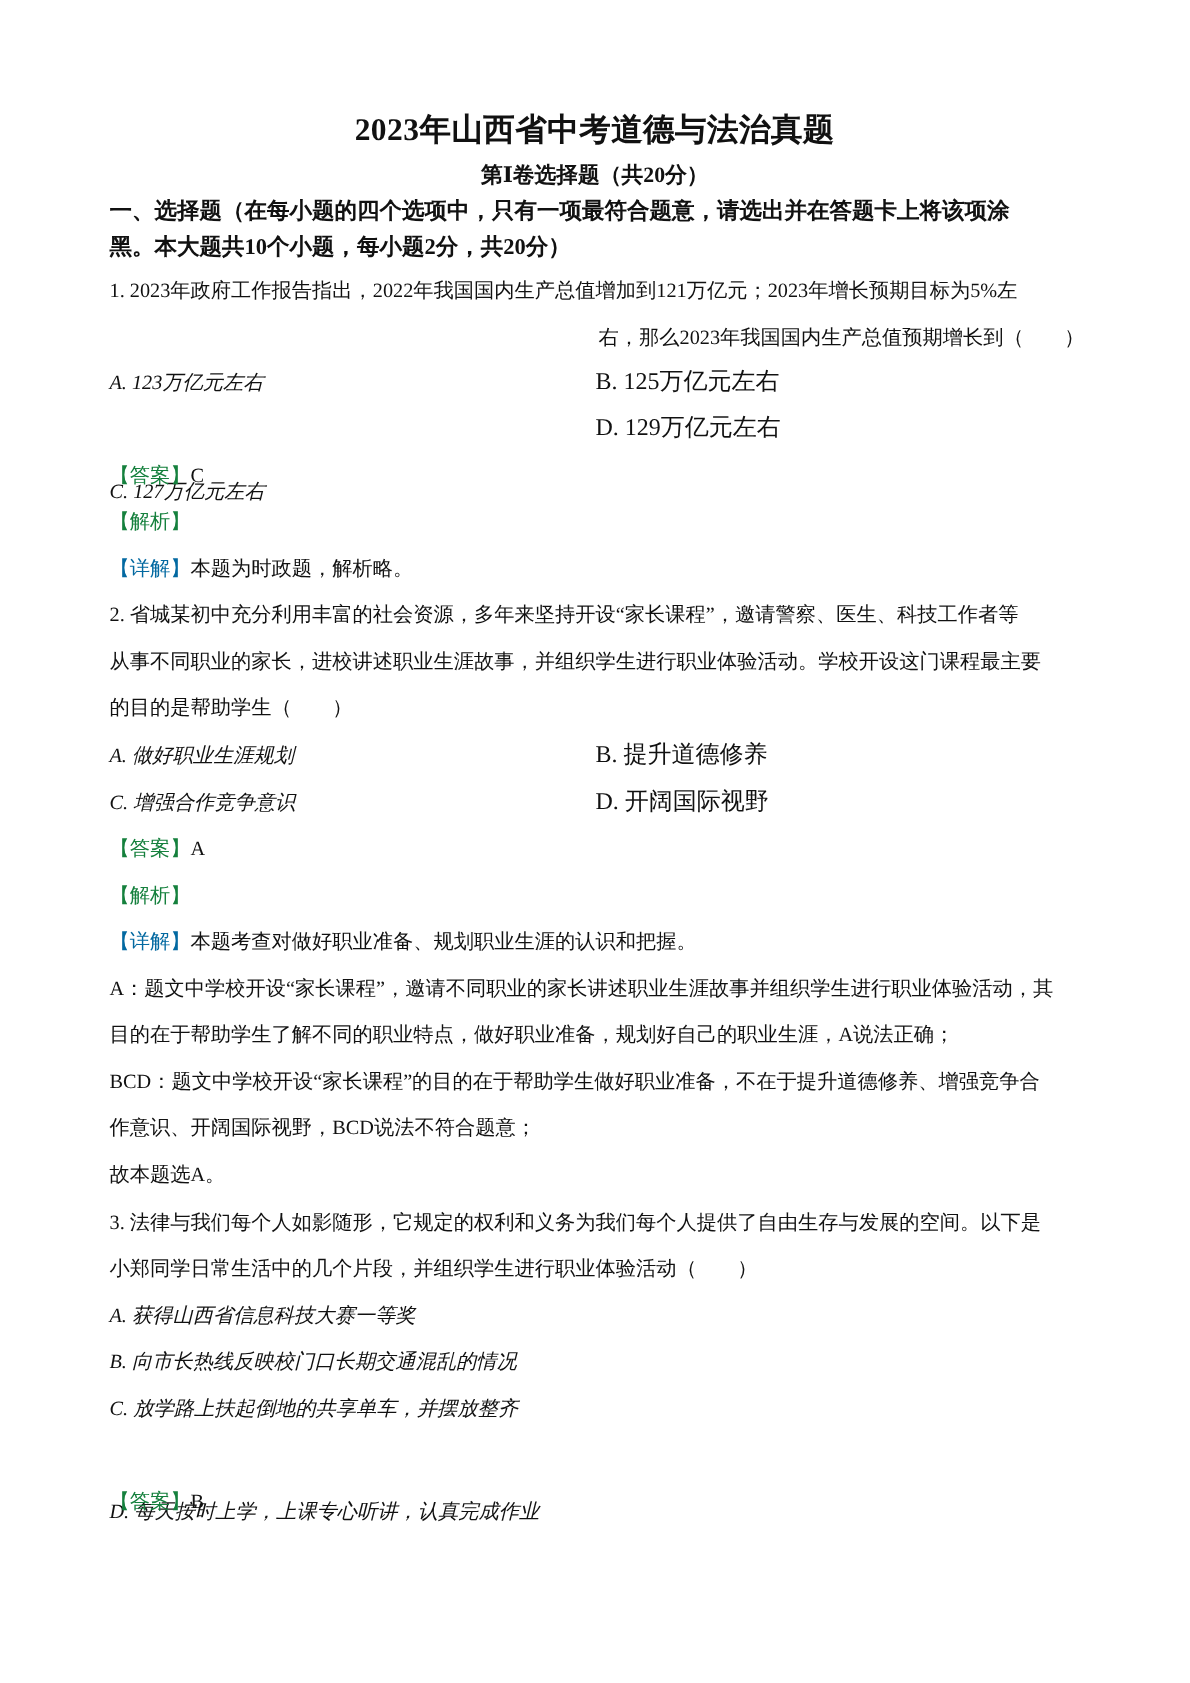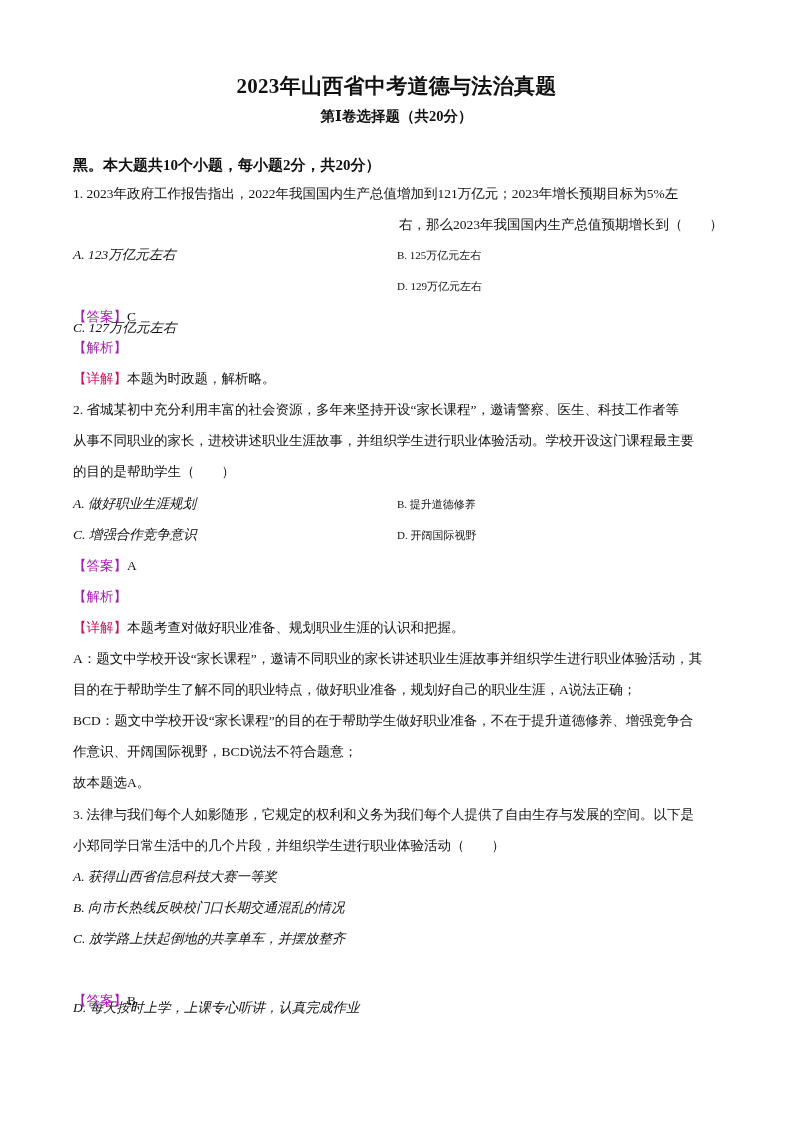--- a/index.html
+++ b/index.html
@@ -6,32 +6,33 @@
   body { width: 793px; height: 1122px; position: relative; overflow: hidden;
          font-family: "Liberation Serif", "DejaVu Serif", serif; color: #111; }
   .page { position: absolute; left: 0; top: 0; width: 680px; height: 1122px; }
   .title { position: absolute; top: 72px; left: 0; width: 793px; text-align: center;
            font-weight: bold; font-size: 21px; letter-spacing: 0.3px; }
   .subtitle { position: absolute; top: 107px; left: 0; width: 793px; text-align: center;
               font-weight: bold; font-size: 14.5px; }
   .section { position: absolute; left: 73px; width: 650px; font-weight: bold; font-size: 15px; line-height: 24px; }
   .line { position: absolute; left: 73px; width: 650px; font-size: 13.5px; white-space: nowrap; line-height: 18px; }
   .opt-left { position: absolute; left: 73px; font-size: 13.5px; white-space: nowrap; line-height: 18px; font-style: italic; }
-  .opt-right { position: absolute; left: 397px; font-size: 11px; white-space: nowrap; line-height: 18px; }
-  .tag { color: #a21caf; margin-top: 24px; }
-  .black-tag { color: #be185d; }
+  .opt-right { position: absolute; left: 397px; font-size: 16px; white-space: nowrap; line-height: 18px; }
+  .tag { color: #15803d; margin-top: 24px; }
+  .black-tag { color: #0369a1; }
 </style>
 </head>
 <body>
 
 <div class="page">
 
   <div class="title">2023年山西省中考道德与法治真题</div>
   <div class="subtitle">第Ⅰ卷选择题（共20分）</div>
 
+  <div class="section" style="top:129px;">一、选择题（在每小题的四个选项中，只有一项最符合题意，请选出并在答题卡上将该项涂</div>
   <div class="section" style="top:153px;">黑。本大题共10个小题，每小题2分，共20分）</div>
 
   <div class="line" style="top:185px;">1. 2023年政府工作报告指出，2022年我国国内生产总值增加到121万亿元；2023年增长预期目标为5%左</div>
   <div class="line" style="top:216px;text-align:right;">右，那么2023年我国国内生产总值预期增长到（　　）</div>
   <div class="opt-left" style="top:246px;">A. 123万亿元左右</div>
   <div class="opt-right" style="top:246px;">B. 125万亿元左右</div>
   <div class="opt-left" style="top:277px;margin-top:42px;">C. 127万亿元左右</div>
   <div class="opt-right" style="top:277px;">D. 129万亿元左右</div>
   <div class="line" style="top:308px;">
     <span class="tag">【答案】</span><span>C</span>

